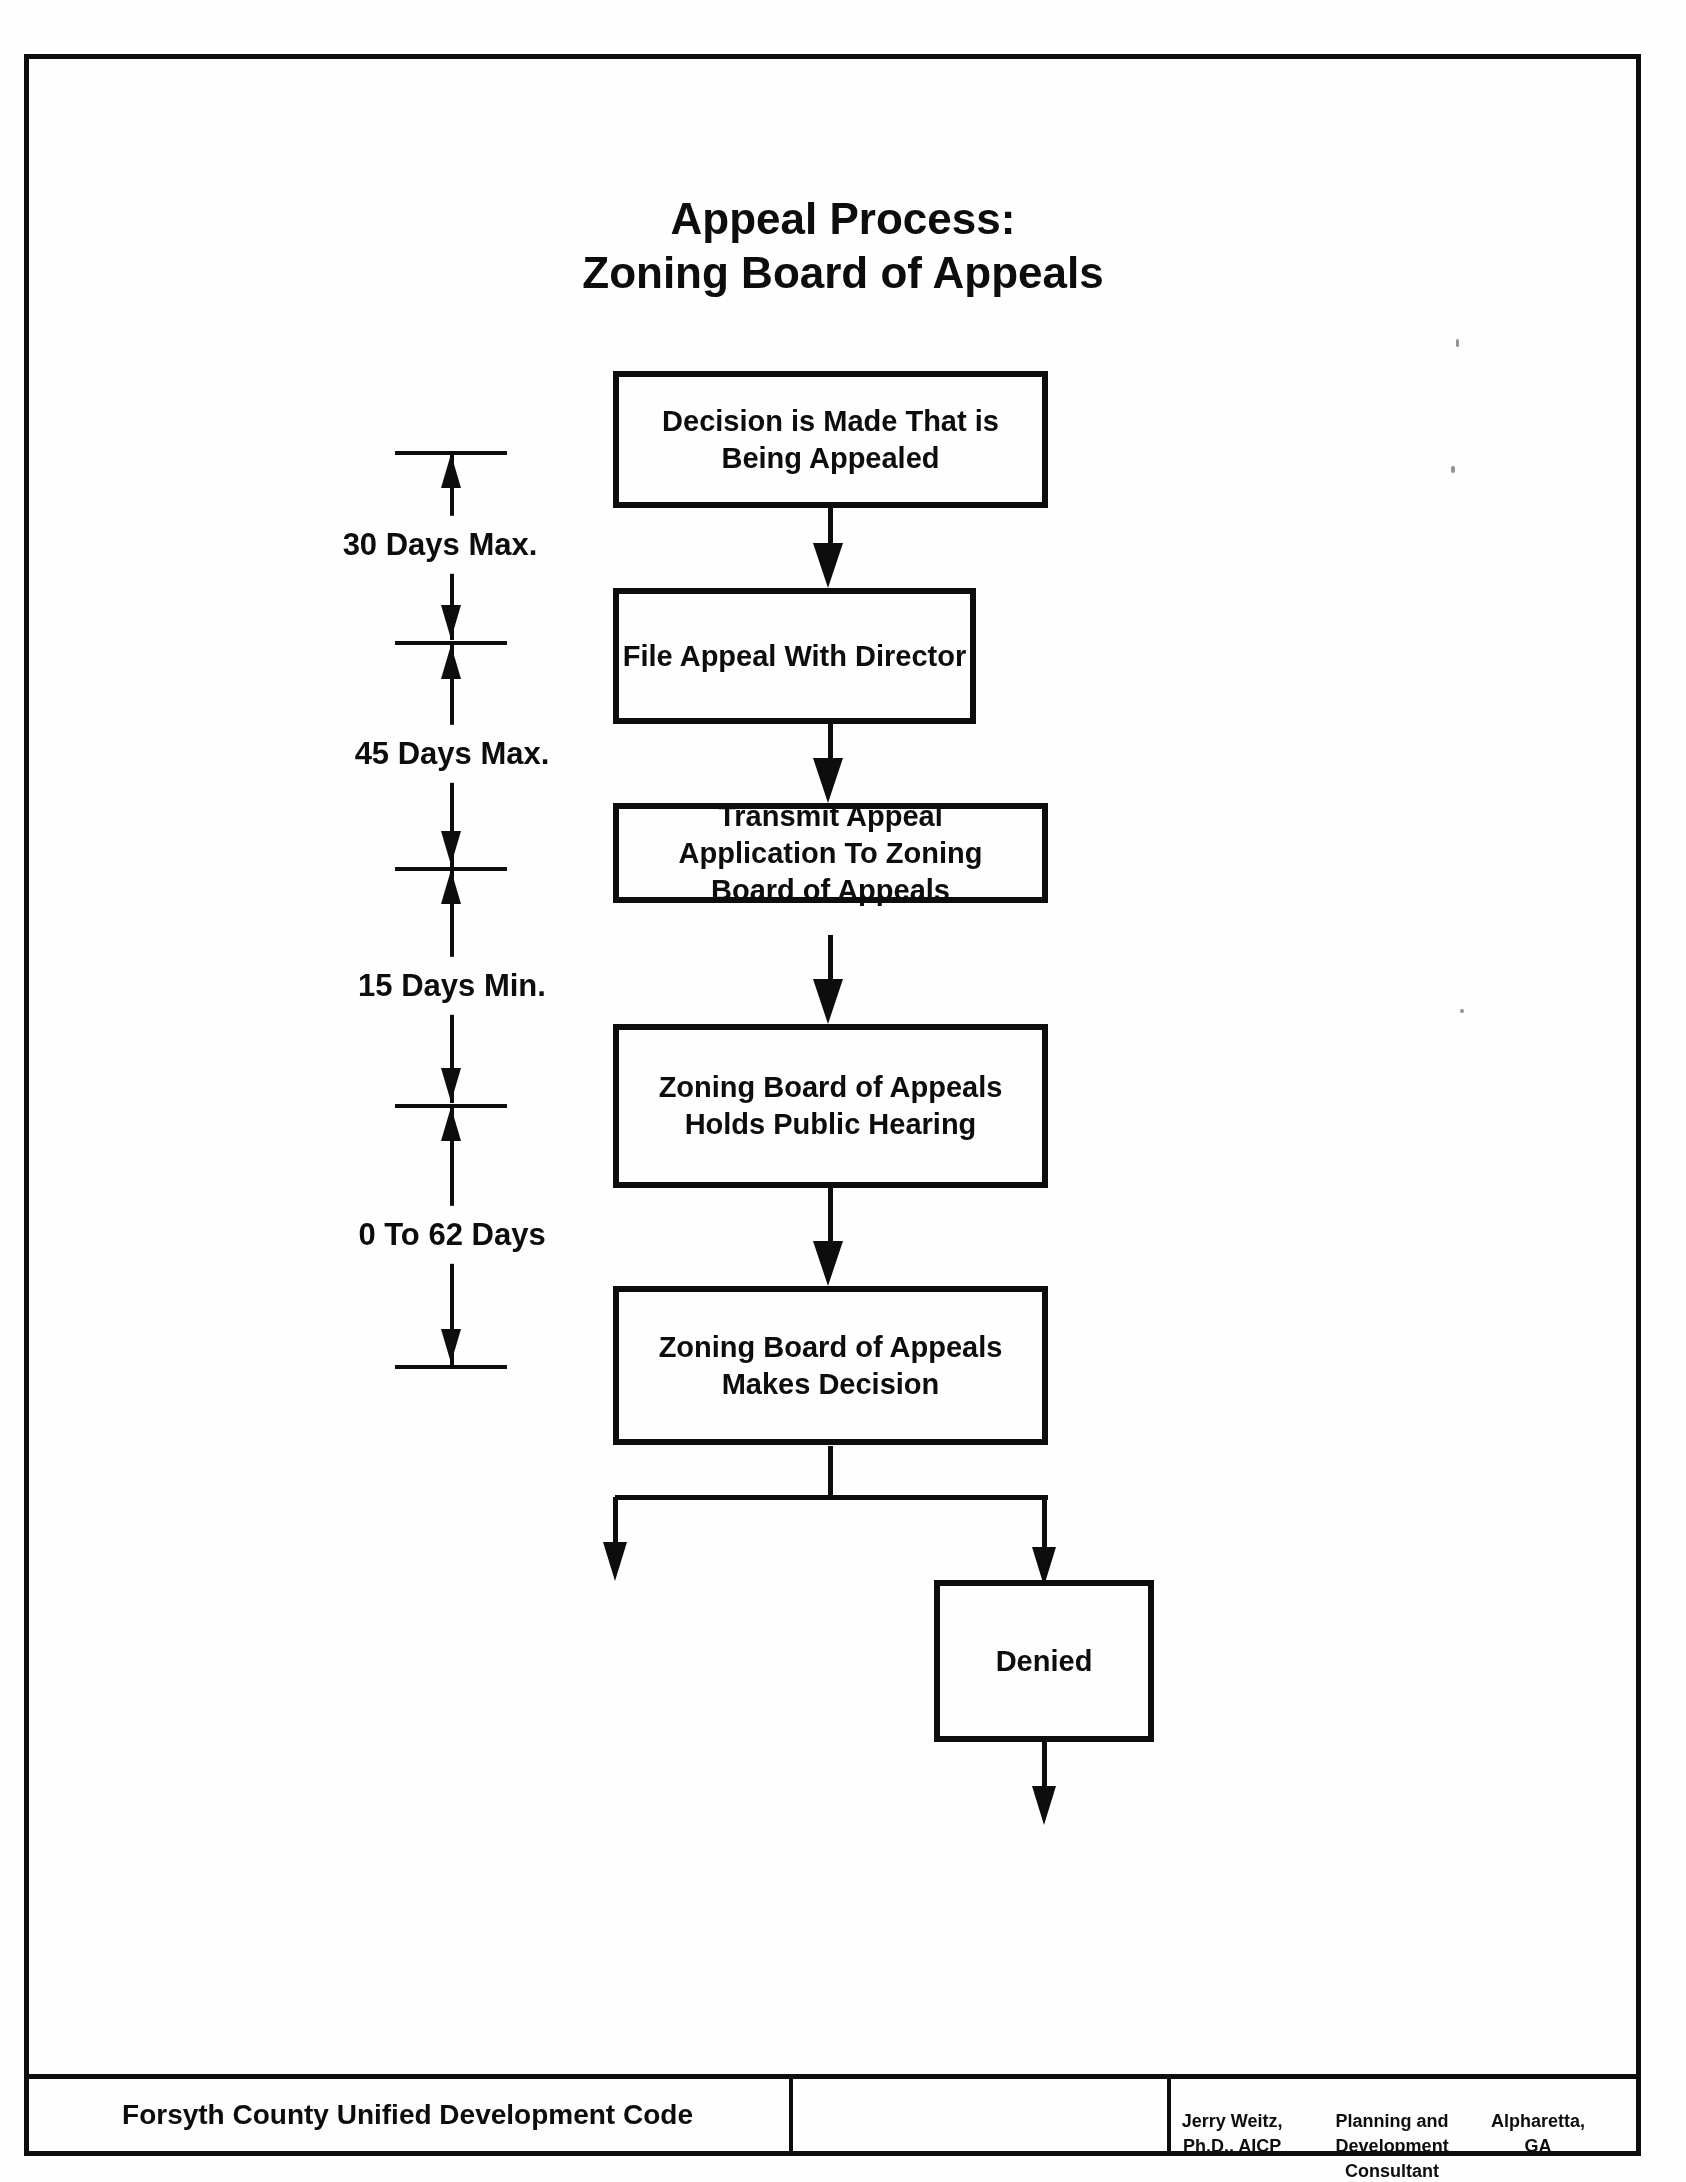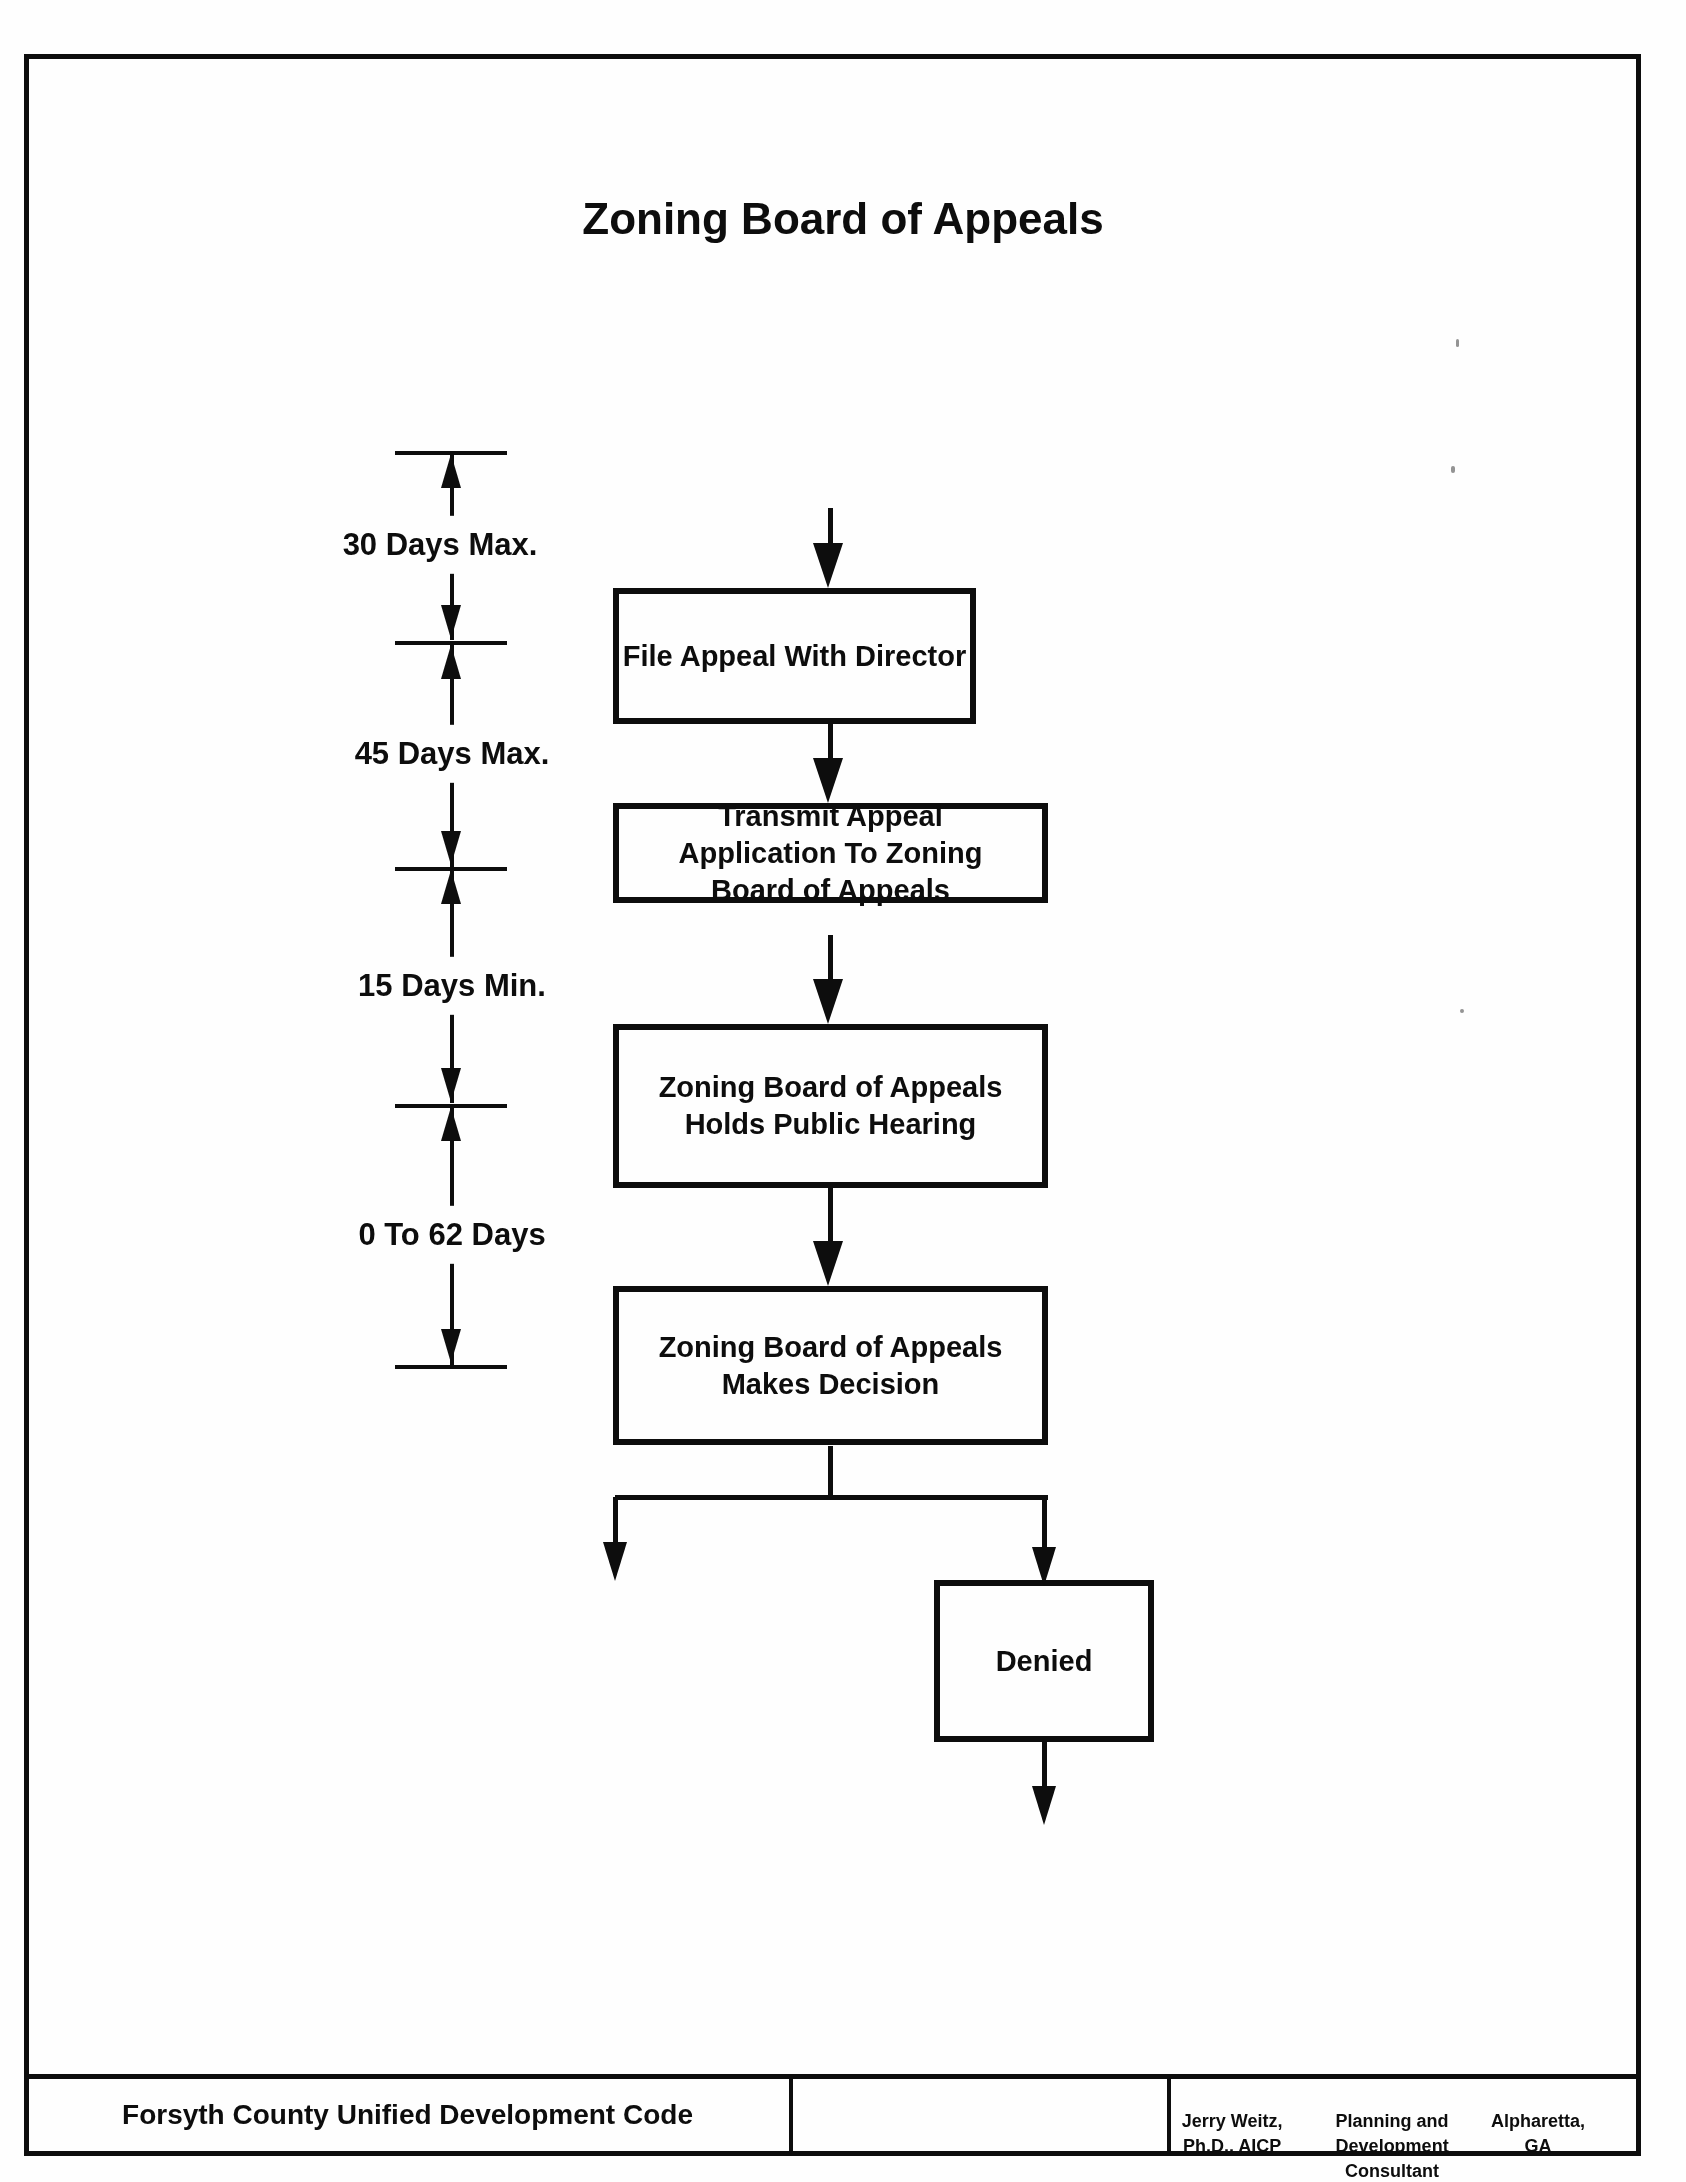--- a/index.html
+++ b/index.html
@@ -61,20 +61,21 @@
   .speck { background:rgba(20,20,20,0.45); border-radius:1.9px; }
 </style>
 </head>
 <body>
 
 <div class="page">
 
   <div class="abs border-rect"></div>
 
   <div class="abs title-block">
+    <span class="title-line">Appeal Process:</span>
     <span class="title-line">Zoning Board of Appeals</span>
   </div>
 
   <div class="abs tick" style="left:395px; top:451px;"></div>
   <div class="abs tick" style="left:395px; top:641px;"></div>
   <div class="abs tick" style="left:395px; top:867px;"></div>
   <div class="abs tick" style="left:395px; top:1104px;"></div>
   <div class="abs tick" style="left:395px; top:1365px;"></div>
 
   <div class="abs dstem" style="left:450px; top:454px; height:186px;"></div>
@@ -89,20 +90,24 @@
   <div class="abs dhead-up" style="left:441px; top:870px;"></div>
   <div class="abs dhead-down" style="left:441px; top:1068px;"></div>
   <div class="abs dhead-up" style="left:441px; top:1107px;"></div>
   <div class="abs dhead-down" style="left:441px; top:1329px;"></div>
 
   <div class="abs dim-label" style="left:440px; top:545px;">30 Days Max.</div>
   <div class="abs dim-label" style="left:452px; top:754px;">45 Days Max.</div>
   <div class="abs dim-label" style="left:452px; top:986px;">15 Days Min.</div>
   <div class="abs dim-label" style="left:452px; top:1235px;">0 To 62 Days</div>
 
+  <div class="abs fbox" style="left:613px; top:371px; width:435px; height:137px;">
+    <span class="fbox-label">Decision is Made That is
+Being Appealed</span>
+  </div>
   <div class="abs fbox" style="left:613px; top:588px; width:363px; height:136px;">
     <span class="fbox-label">File Appeal With Director</span>
   </div>
   <div class="abs fbox" style="left:613px; top:803px; width:435px; height:100px;">
     <span class="fbox-label">Transmit Appeal
 Application To Zoning
 Board of Appeals</span>
   </div>
   <div class="abs fbox" style="left:613px; top:1024px; width:435px; height:164px;">
     <span class="fbox-label">Zoning Board of Appeals

